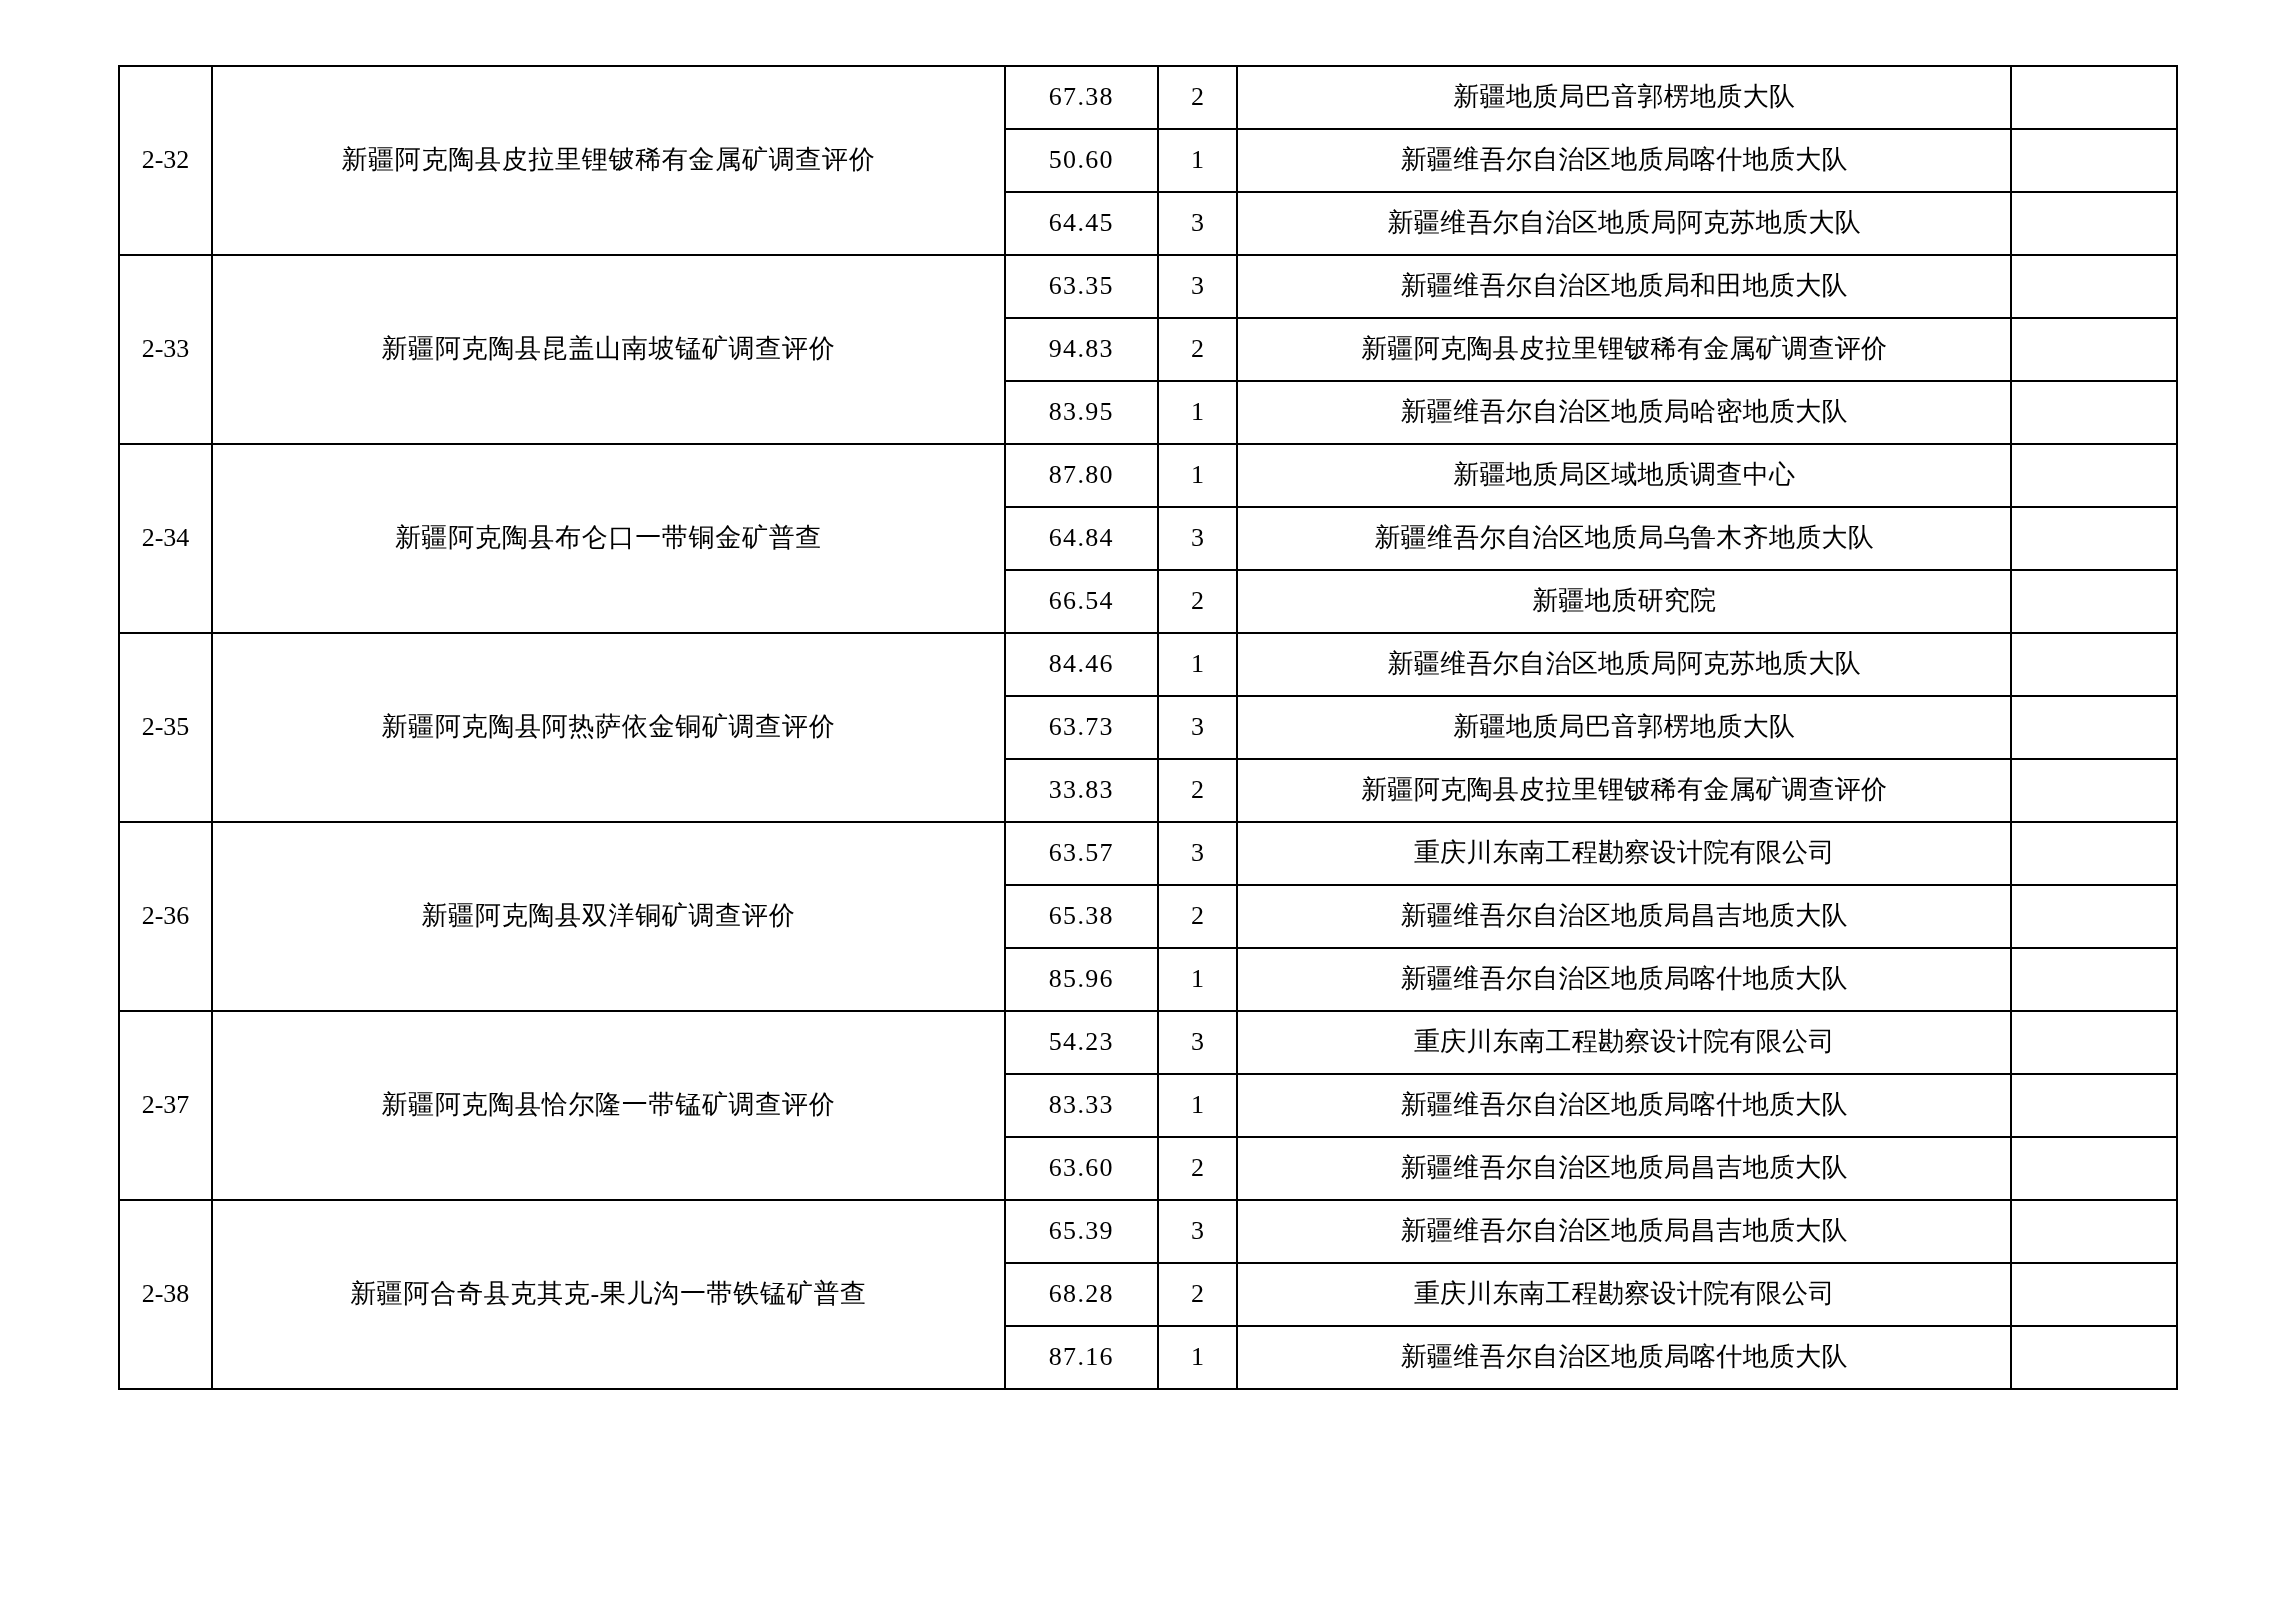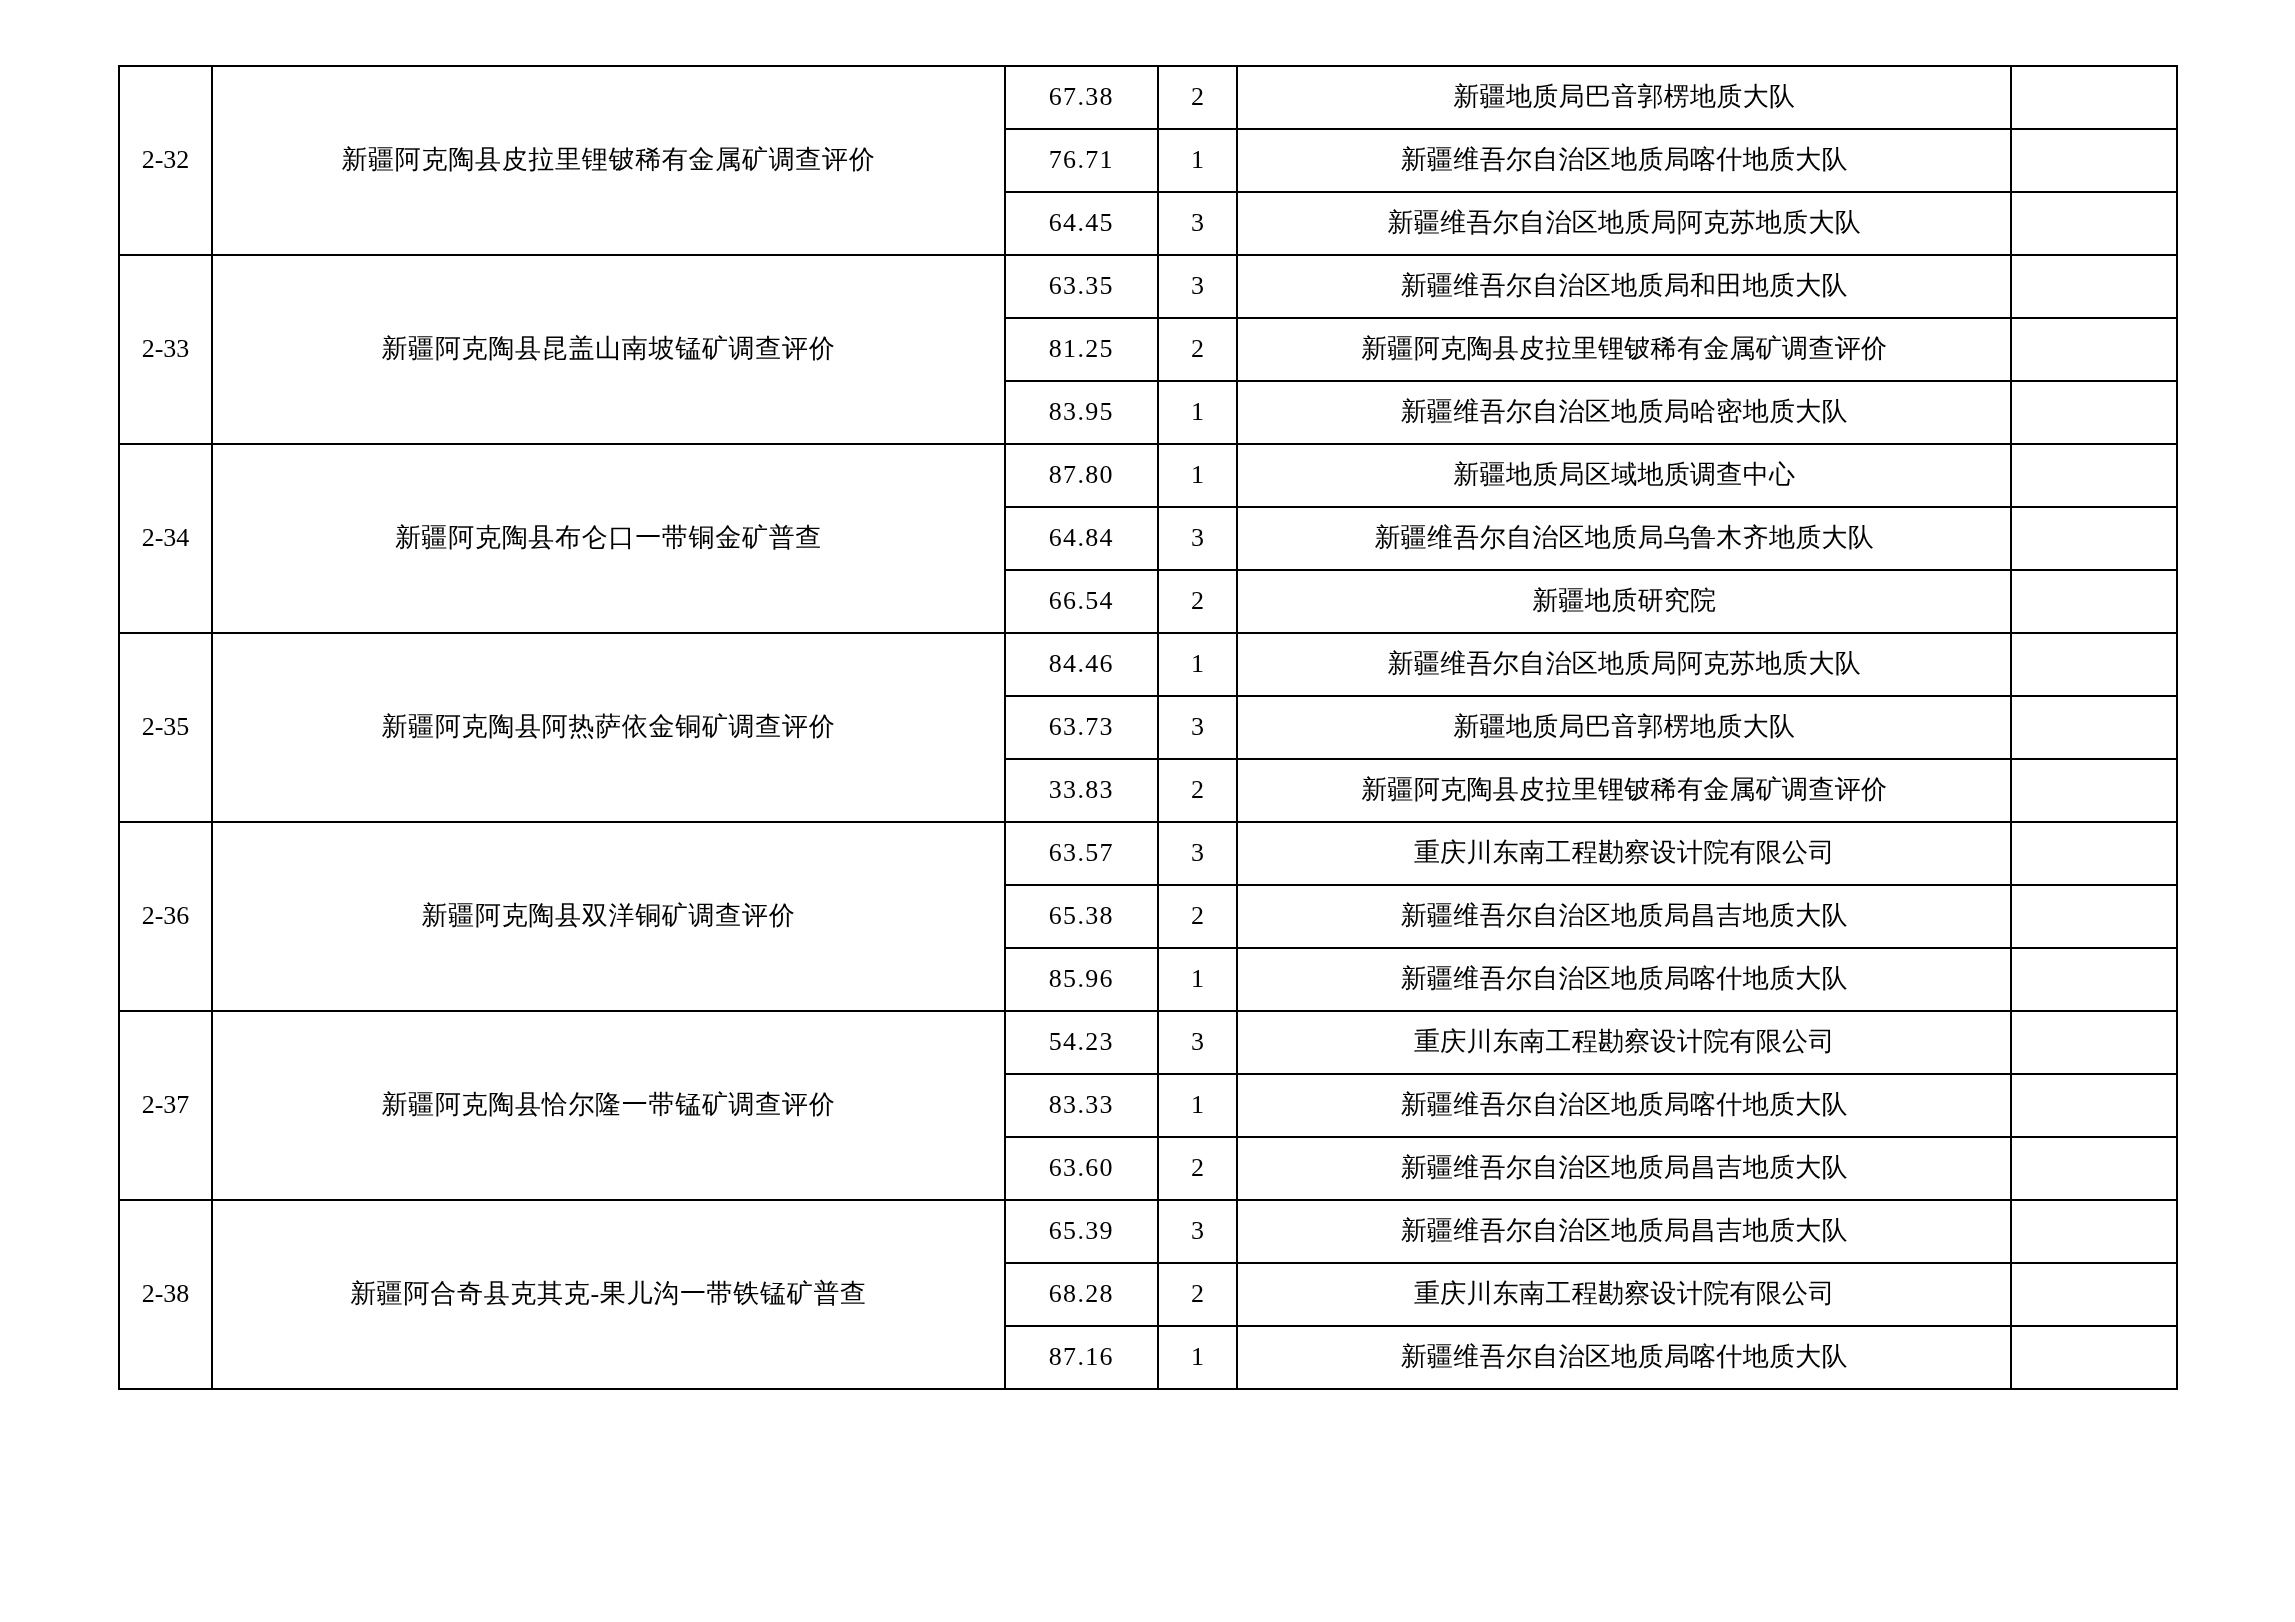--- a/index.html
+++ b/index.html
@@ -85,41 +85,41 @@
     <tbody id="table-body">
         <tr class="data-row">
           <td class="cell-no" rowspan="3">2-32</td>
           <td class="cell-name" rowspan="3">新疆阿克陶县皮拉里锂铍稀有金属矿调查评价</td>
           <td class="cell-score">67.38</td>
           <td class="cell-rank">2</td>
           <td class="cell-unit">新疆地质局巴音郭楞地质大队</td>
           <td class="cell-blank"></td>
         </tr>
         <tr class="data-row">
-          <td class="cell-score">76.71</td>
+          <td class="cell-score">50.60</td>
           <td class="cell-rank">1</td>
           <td class="cell-unit">新疆维吾尔自治区地质局喀什地质大队</td>
           <td class="cell-blank"></td>
         </tr>
         <tr class="data-row">
           <td class="cell-score">64.45</td>
           <td class="cell-rank">3</td>
           <td class="cell-unit">新疆维吾尔自治区地质局阿克苏地质大队</td>
           <td class="cell-blank"></td>
         </tr>
         <tr class="data-row">
           <td class="cell-no" rowspan="3">2-33</td>
           <td class="cell-name" rowspan="3">新疆阿克陶县昆盖山南坡锰矿调查评价</td>
           <td class="cell-score">63.35</td>
           <td class="cell-rank">3</td>
           <td class="cell-unit">新疆维吾尔自治区地质局和田地质大队</td>
           <td class="cell-blank"></td>
         </tr>
         <tr class="data-row">
-          <td class="cell-score">81.25</td>
+          <td class="cell-score">94.83</td>
           <td class="cell-rank">2</td>
           <td class="cell-unit">新疆阿克陶县皮拉里锂铍稀有金属矿调查评价</td>
           <td class="cell-blank"></td>
         </tr>
         <tr class="data-row">
           <td class="cell-score">83.95</td>
           <td class="cell-rank">1</td>
           <td class="cell-unit">新疆维吾尔自治区地质局哈密地质大队</td>
           <td class="cell-blank"></td>
         </tr>

